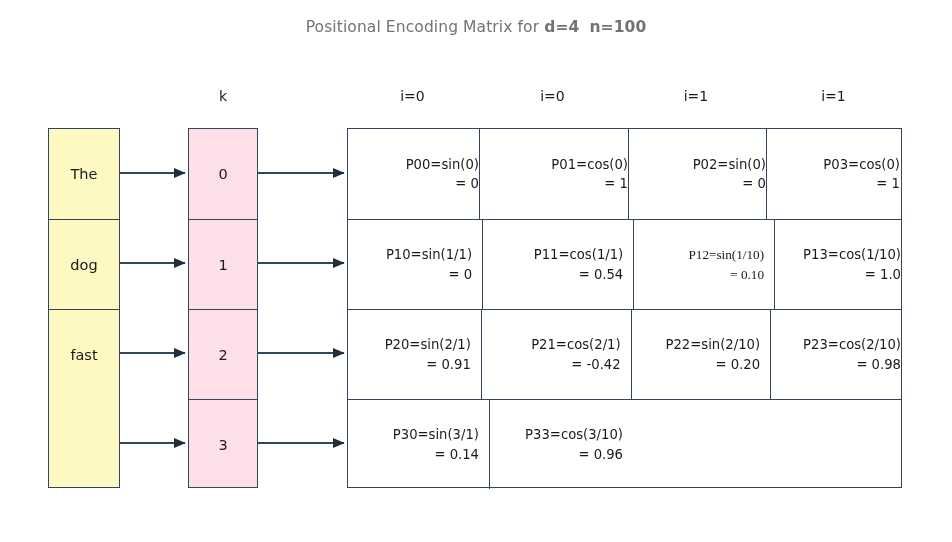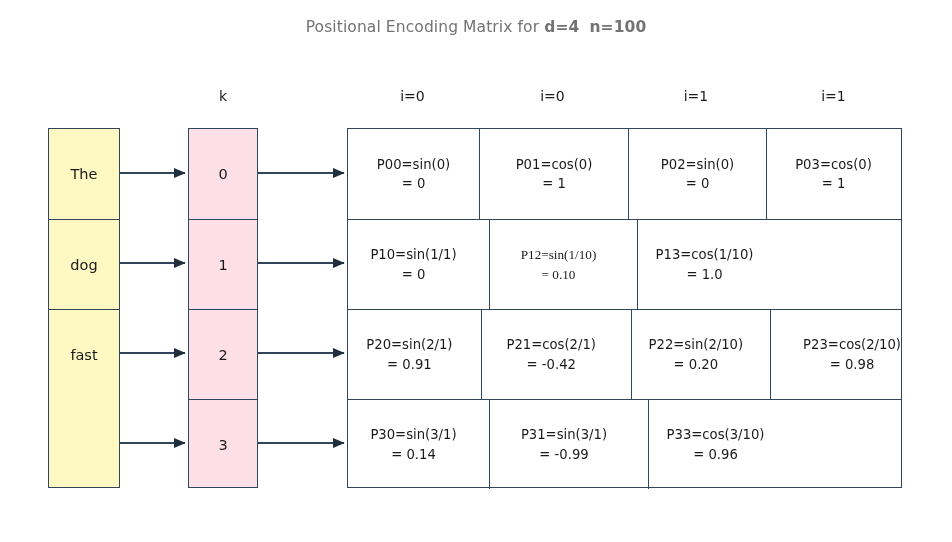--- a/index.html
+++ b/index.html
@@ -94,21 +94,21 @@
     background: #ffffff;
   }
   .matrix-row {
     display: flex;
     height: 90px;
   }
   .matrix-row + .matrix-row { border-top: 1.4px solid #31455b; gap: 10px; }
   .matrix-cell {
     display: flex;
     flex-direction: column;
-    align-items: center;
+    align-items: flex-end;
     justify-content: center;
     font-size: 13.2px;
     color: #1a1a1a;
     line-height: 1.45;
     text-align: center;
     white-space: nowrap;
   }
   .matrix-cell + .matrix-cell { border-left: 1.4px solid #31455b; }
 
   
@@ -164,20 +164,24 @@
       <div class="matrix-cell" style="width:134px;">
         <span>P03=cos(0)</span>
         <span>= 1</span>
       </div>
     </div>
     <div class="matrix-row">
       <div class="matrix-cell" style="width:131px;">
         <span>P10=sin(1/1)</span>
         <span>= 0</span>
       </div>
+      <div class="matrix-cell" style="width:149px;">
+        <span>P11=cos(1/1)</span>
+        <span>= 0.54</span>
+      </div>
       <div class="matrix-cell" style="width:138px;font-family:Liberation Serif, serif;">
         <span>P12=sin(1/10)</span>
         <span>= 0.10</span>
       </div>
       <div class="matrix-cell" style="width:134px;">
         <span>P13=cos(1/10)</span>
         <span>= 1.0</span>
       </div>
     </div>
     <div class="matrix-row">
@@ -195,24 +199,20 @@
       </div>
       <div class="matrix-cell" style="width:134px;padding-left:32px;">
         <span>P23=cos(2/10)</span>
         <span>= 0.98</span>
       </div>
     </div>
     <div class="matrix-row">
       <div class="matrix-cell" style="width:131px;">
         <span>P30=sin(3/1)</span>
         <span>= 0.14</span>
-      </div>
-      <div class="matrix-cell" style="width:149px;">
-        <span>P31=sin(3/1)</span>
-        <span>= -0.99</span>
       </div>
       <div class="matrix-cell" style="width:134px;">
         <span>P33=cos(3/10)</span>
         <span>= 0.96</span>
       </div>
     </div>
   </div>
 
   <svg id="arrow-layer" viewBox="0 0 952 542">
     <defs>

